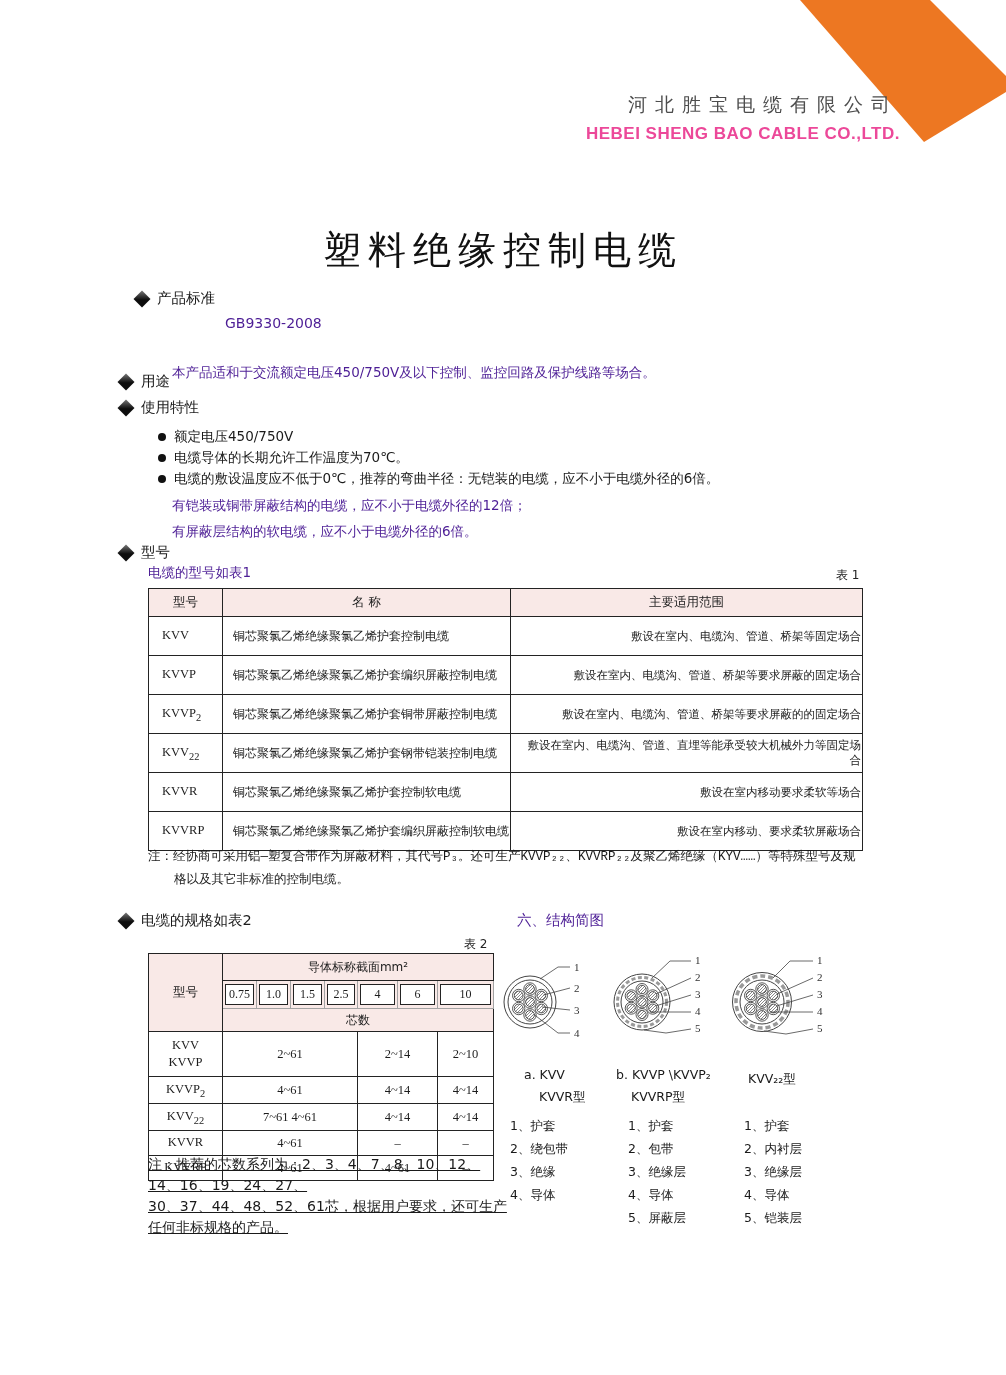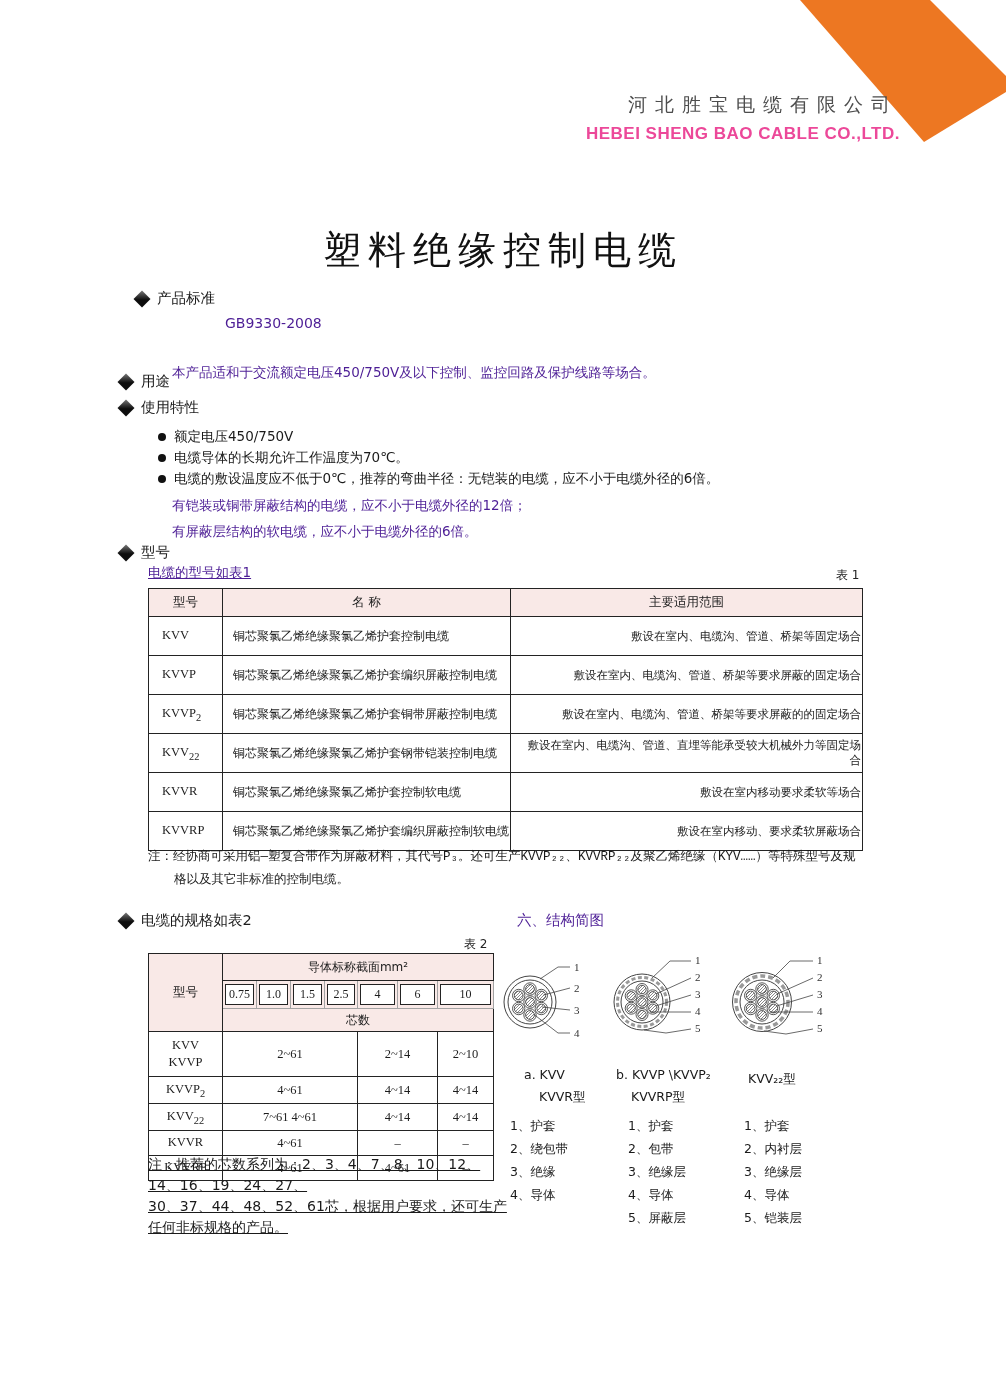--- a/index.html
+++ b/index.html
@@ -90,21 +90,21 @@
     <span class="dot"></span>
     <span>电缆的敷设温度应不低于0℃，推荐的弯曲半径：无铠装的电缆，应不小于电缆外径的6倍。</span>
   </div>
   <div class="txt" style="left:172px;top:497px;">有铠装或铜带屏蔽结构的电缆，应不小于电缆外径的12倍；</div>
   <div class="txt" style="left:172px;top:523px;">有屏蔽层结构的软电缆，应不小于电缆外径的6倍。</div>
 
   <div class="sec-head" style="left:120px;top:543px;">
     <span class="dia"></span>
     <span>型号</span>
   </div>
-  <div class="txt" style="left:148px;top:564px;text-decoration:underline;">电缆的型号如表1</div>
+  <div class="txt" style="left:148px;top:564px;">电缆的型号如表1</div>
   <div class="tag" style="left:836px;top:567px;">表 1</div>
 
   <table class="t1">
     <colgroup>
         <col style="width:74px;">
         <col style="width:288px;">
         <col style="width:352px;">
       </colgroup>
     <tbody>
         <tr>

